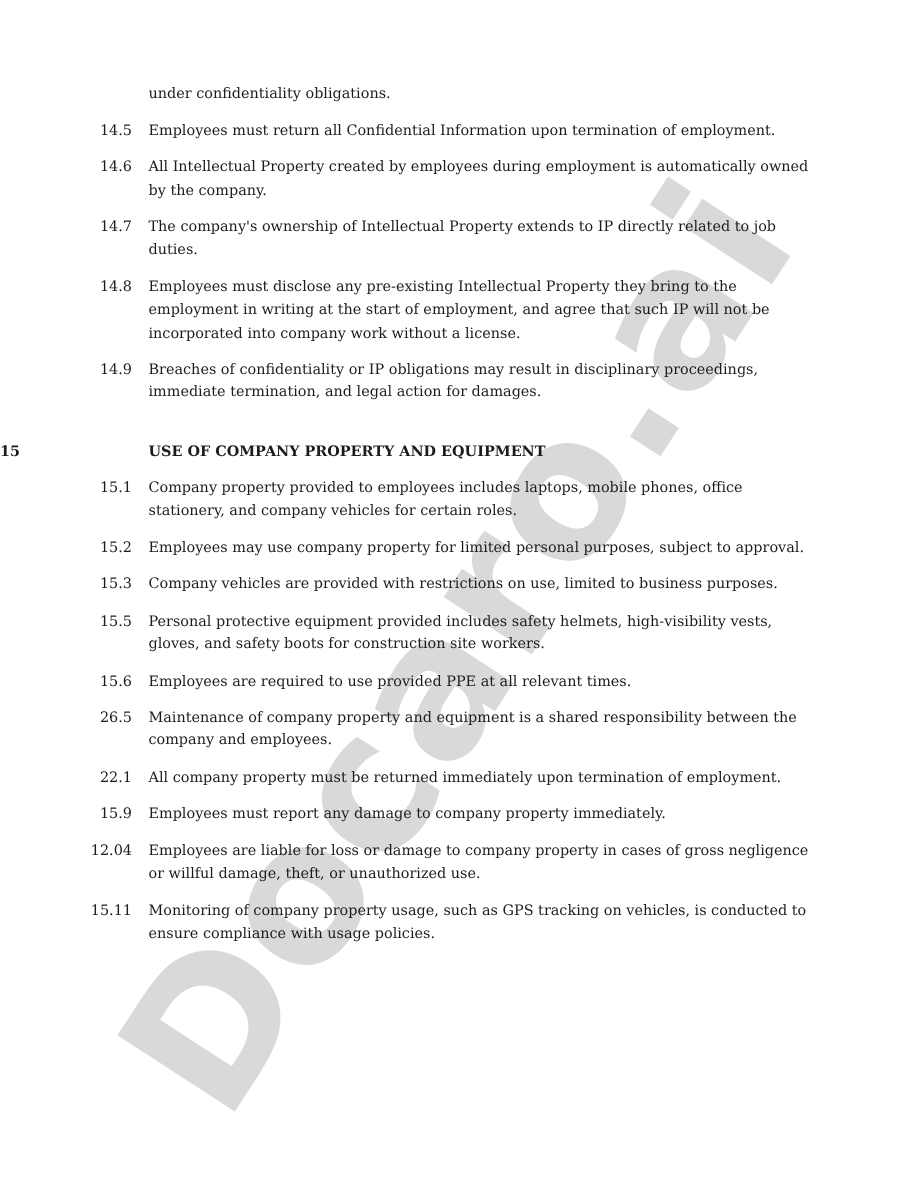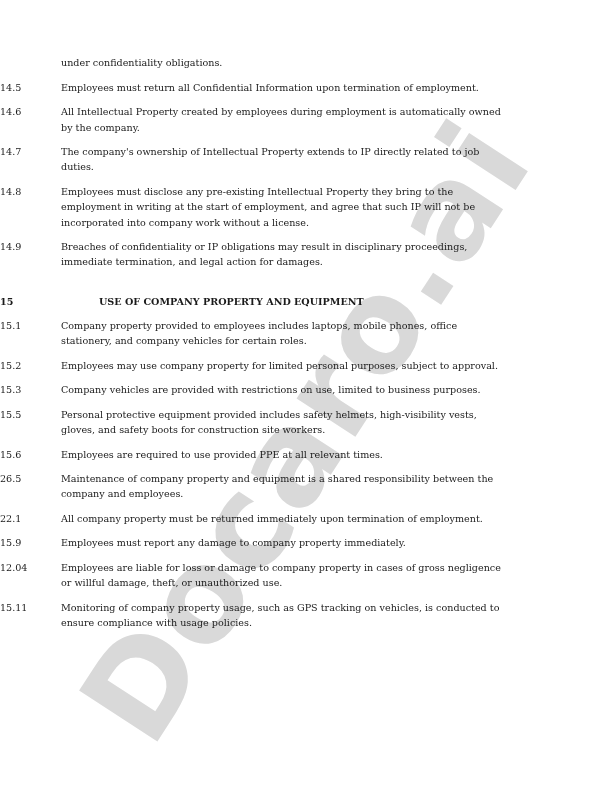--- a/index.html
+++ b/index.html
@@ -40,31 +40,31 @@
     }
     .content {
       position: absolute;
       left: 0;
       top: 55px;
       width: 612px;
       z-index: 1;
     }
     .row {
       position: relative;
-      padding-left: 61px;
+      padding-left: 99px;
       width: 445px;
       font-size: 9.6px;
       line-height: 15.3px;
       margin-bottom: 9.2px;
     }
     .row .num {
       position: absolute;
       left: 0;
       width: 88px;
-      text-align: left;
+      text-align: right;
       top: 0;
     }
     .row.continuation {
       margin-bottom: 9.6px;
     }
     .heading {
       position: relative;
       padding-left: 99px;
       width: 445px;
       font-size: 9.6px;

